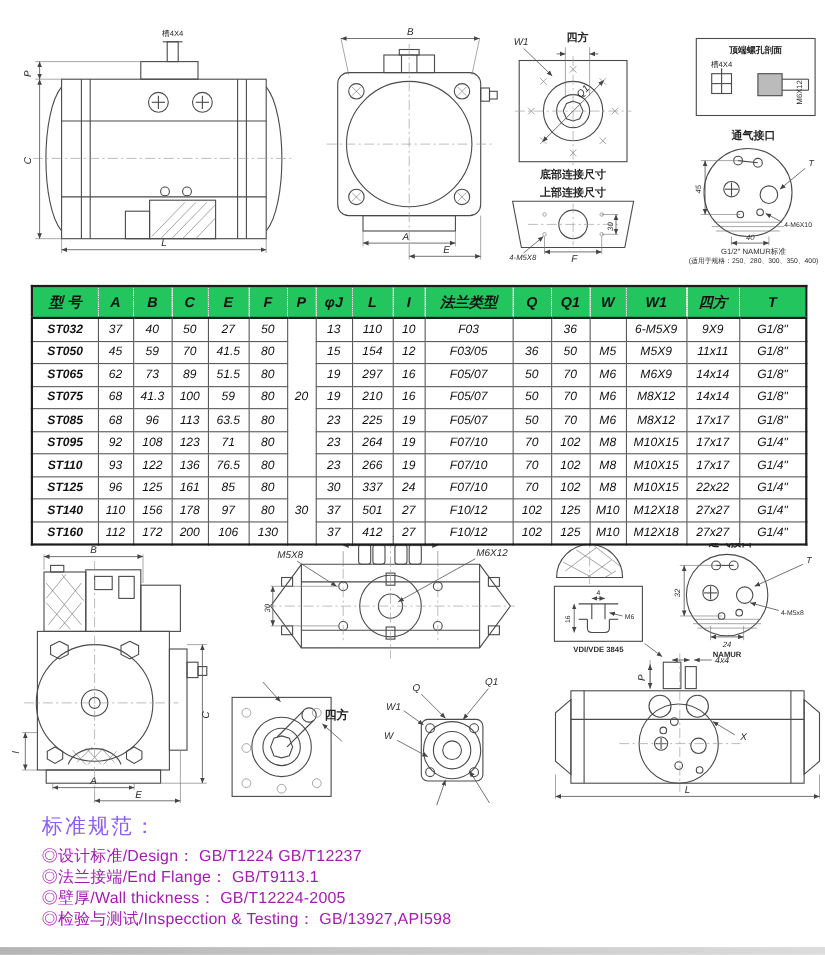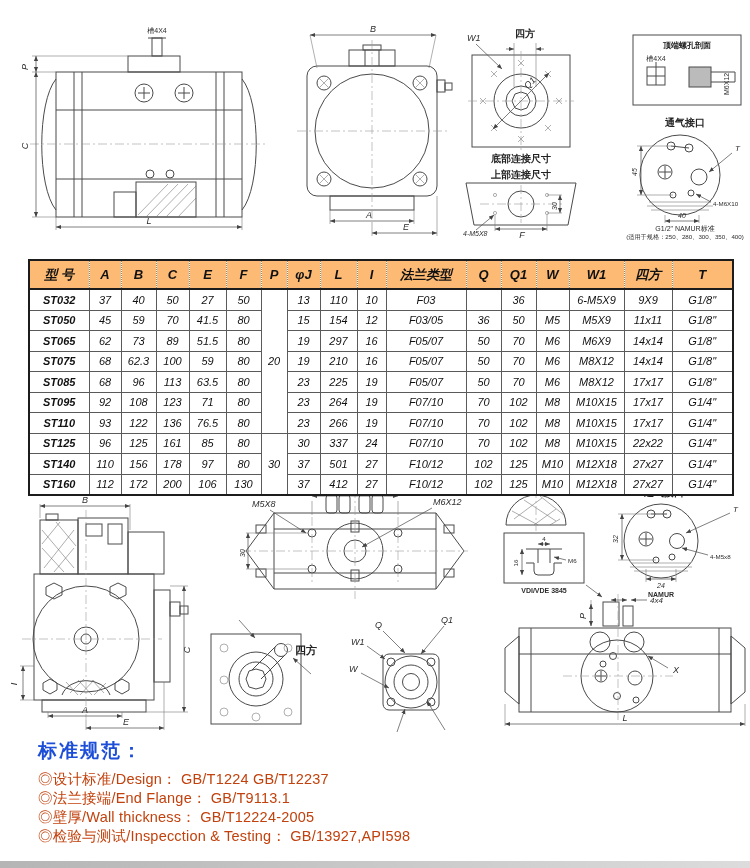--- a/index.html
+++ b/index.html
@@ -17,27 +17,27 @@
   svg .lbl{font-size:9px;font-style:italic;}
   svg .s8{font-size:8px;font-style:italic;}
   svg .s7{font-size:7px;}
   svg .s7i{font-size:7px;font-style:italic;}
   svg .s6{font-size:6.2px;}
   svg .cap{font-size:10px;font-weight:bold;fill:#222;}
   svg .cap8{font-size:8px;font-weight:bold;fill:#222;}
   
   .spec-table{position:absolute;left:28px;top:259px;border-collapse:collapse;table-layout:fixed;width:704px;border:2px solid #1c1c1c;}
   .spec-table th,.spec-table td{border:1px solid #5a5a5a;text-align:center;vertical-align:middle;padding:0;color:#111;white-space:nowrap;overflow:hidden;}
-  .spec-table th{background:#fdba74;font-weight:bold;font-style:italic;font-size:13px;height:27px;border-bottom:2px solid #1c1c1c;border-left:1px dotted #888;border-right:1px dotted #888;}
+  .spec-table th{background:#22c55e;font-weight:bold;font-style:italic;font-size:13px;height:27px;border-bottom:2px solid #1c1c1c;border-left:1px dotted #888;border-right:1px dotted #888;}
   .spec-table td{font-style:italic;font-size:11px;height:19.5px;background:#fff;}
   .spec-table td.model{font-weight:bold;text-align:center;}
   
   .standards{position:absolute;left:38px;top:738px;}
-  .standards-title{font-size:19px;font-weight:bold;color:#1d4ed8;letter-spacing:2px;margin:0 0 6px 0;}
-  .standards-item{font-size:14.5px;color:#c2410c;line-height:19px;margin:0;letter-spacing:.2px;}
+  .standards-title{font-size:19px;font-weight:normal;color:#8b5cf6;letter-spacing:2px;margin:0 0 6px 0;}
+  .standards-item{font-size:14.5px;color:#a21caf;line-height:19px;margin:0;letter-spacing:.2px;}
   .bottom-bar{position:absolute;left:0;right:0;bottom:0;height:7px;background:linear-gradient(to right,#b5b5b5,#dcdcdc);}
 </style>
 </head>
 <body>
 
 <div class="stage">
 
 <svg width="0" height="0" style="position:absolute" aria-hidden="true">
   <defs>
     <marker id="ar" viewBox="0 0 10 10" refX="9" refY="5" markerWidth="7.5" markerHeight="7.5" orient="auto-start-reverse">
@@ -621,21 +621,21 @@
           <td>50</td>
           <td>70</td>
           <td>M6</td>
           <td>M6X9</td>
           <td>14x14</td>
           <td>G1/8"</td>
         </tr>
         <tr>
           <td class="model">ST075</td>
           <td>68</td>
-          <td>62.3</td>
+          <td>41.3</td>
           <td>100</td>
           <td>59</td>
           <td>80</td>
           <td>19</td>
           <td>210</td>
           <td>16</td>
           <td>F05/07</td>
           <td>50</td>
           <td>70</td>
           <td>M6</td>

